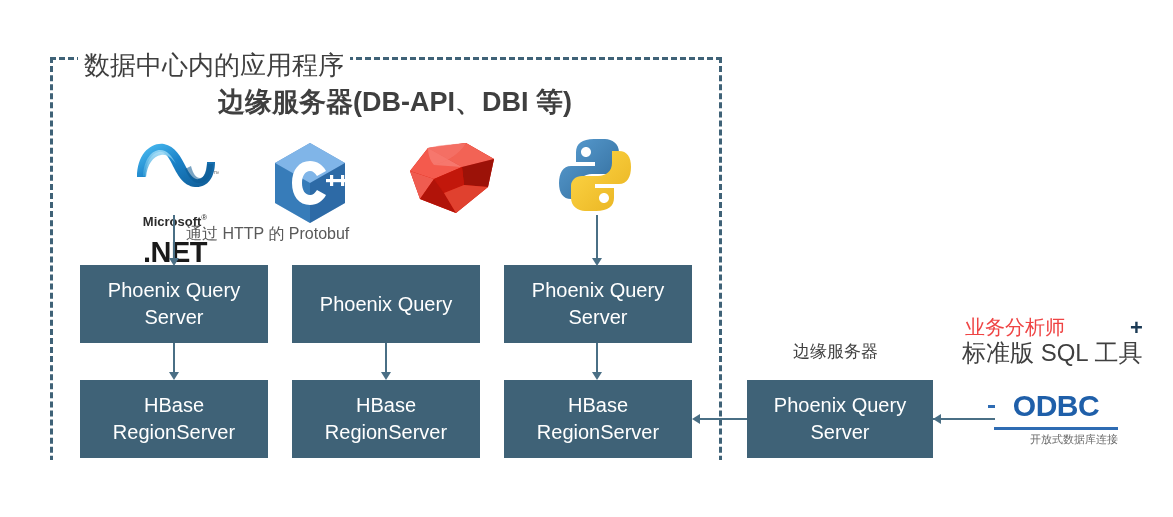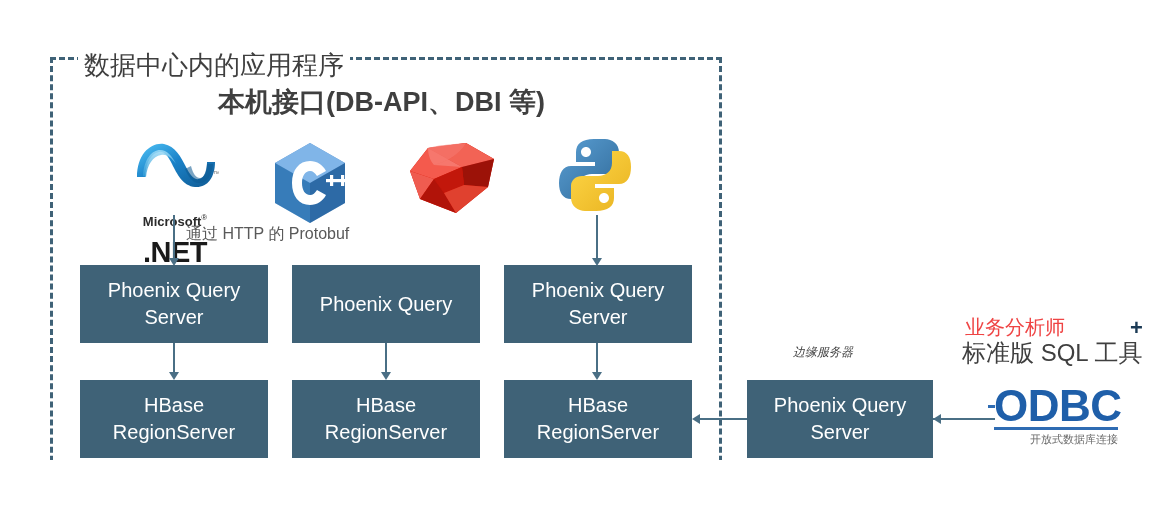--- a/index.html
+++ b/index.html
@@ -95,25 +95,24 @@
     position: absolute;
     width: 0; height: 0;
     border-top: 5px solid transparent;
     border-bottom: 5px solid transparent;
     border-right: 8px solid #4a6f85;
   }
 
   
   .edge-label {
     position: absolute;
-    font-size: 12px;
+    font-size: 17px;
     line-height: 22px;
     color: #3f3f3f;
     white-space: nowrap;
-    font-style: italic;
   }
   .proto-label {
     position: absolute;
     left: 186px;
     top: 224px;
     font-size: 16px;
     line-height: 20px;
     color: #595959;
     white-space: nowrap;
   }
@@ -147,21 +146,21 @@
 
   
   .odbc-logo {
     position: absolute;
     left: 994px;
     top: 386px;
     width: 124px;
     text-align: center;
   }
   .odbc-word {
-    font-size: 44px;
+    font-size: 30px;
     line-height: 40px;
     font-weight: bold;
     color: #1f5fa9;
     letter-spacing: -0.5px;
   }
   .odbc-rule {
     height: 3px;
     background: #2f6cb3;
     margin: 1px 0 2px 0;
   }
@@ -182,21 +181,21 @@
   }
 </style>
 </head>
 <body>
 
 <div id="canvas">
 
   <div class="datacenter-border"></div>
 
   <div class="dc-title">数据中心内的应用程序</div>
-  <div class="iface-title">本机接口(DB-API、DBI 等)</div>
+  <div class="iface-title">边缘服务器(DB-API、DBI 等)</div>
 
   <div class="logo" style="left:131px; top:136px;">
     <svg width="88" height="78" viewBox="0 0 88 78" xmlns="http://www.w3.org/2000/svg">
       <defs>
         <linearGradient id="netg" x1="0" y1="0" x2="1" y2="1">
           <stop offset="0%" stop-color="#4fc3f7"></stop>
           <stop offset="45%" stop-color="#1b82c8"></stop>
           <stop offset="100%" stop-color="#0f5a93"></stop>
         </linearGradient>
         <linearGradient id="netg2" x1="0" y1="0" x2="0" y2="1">

